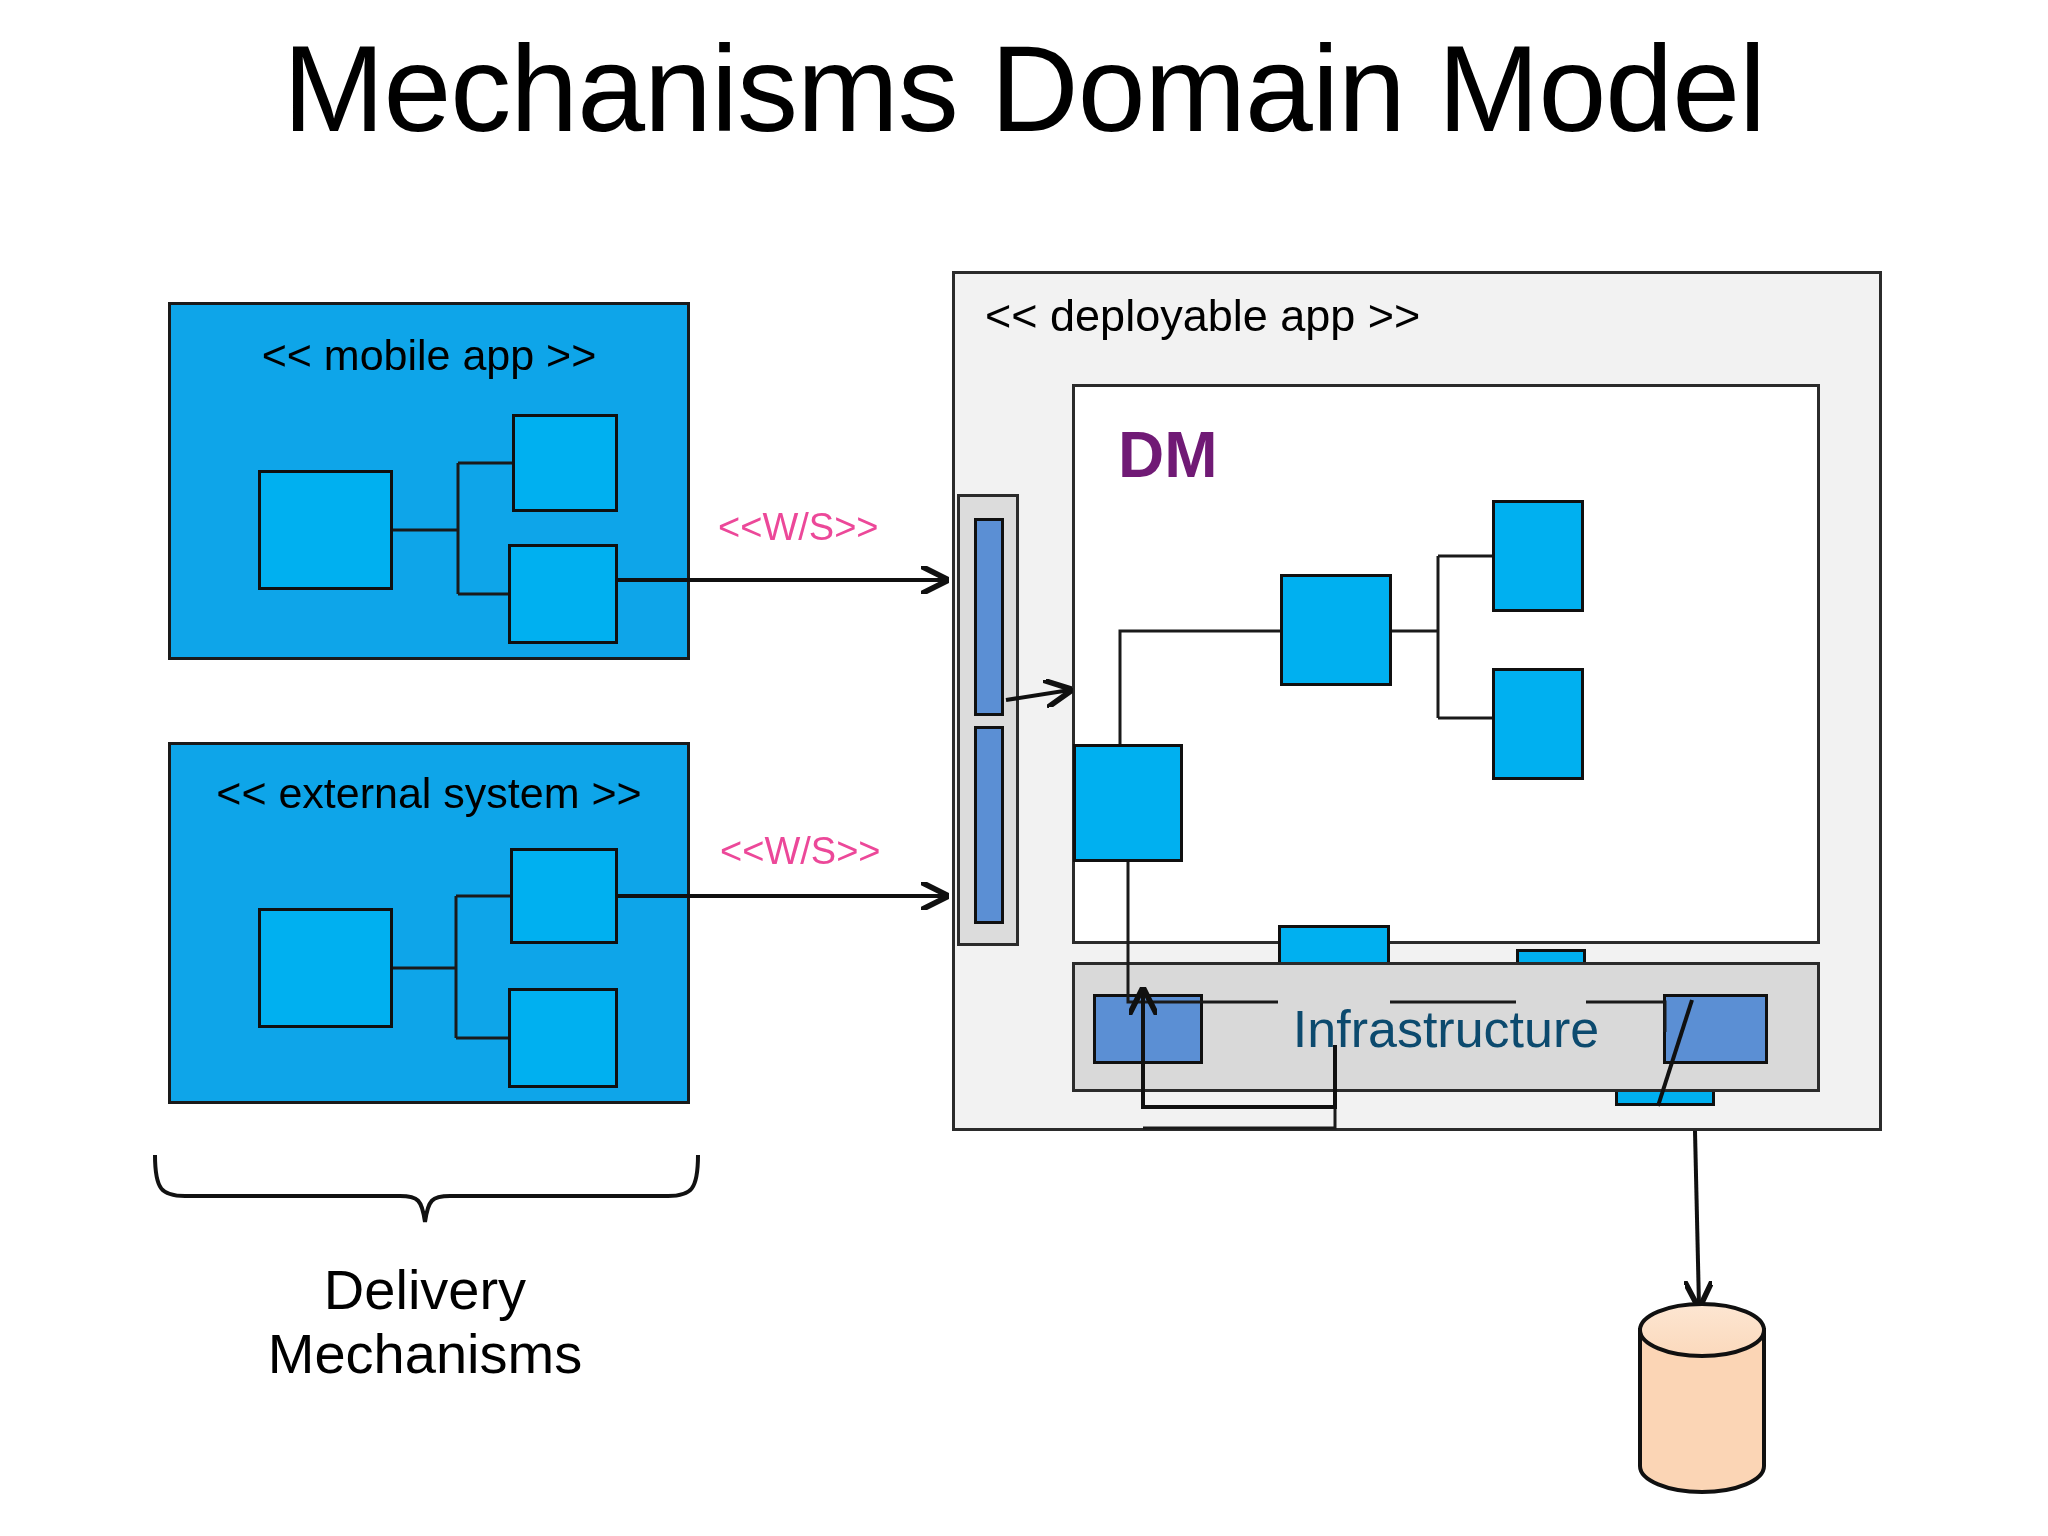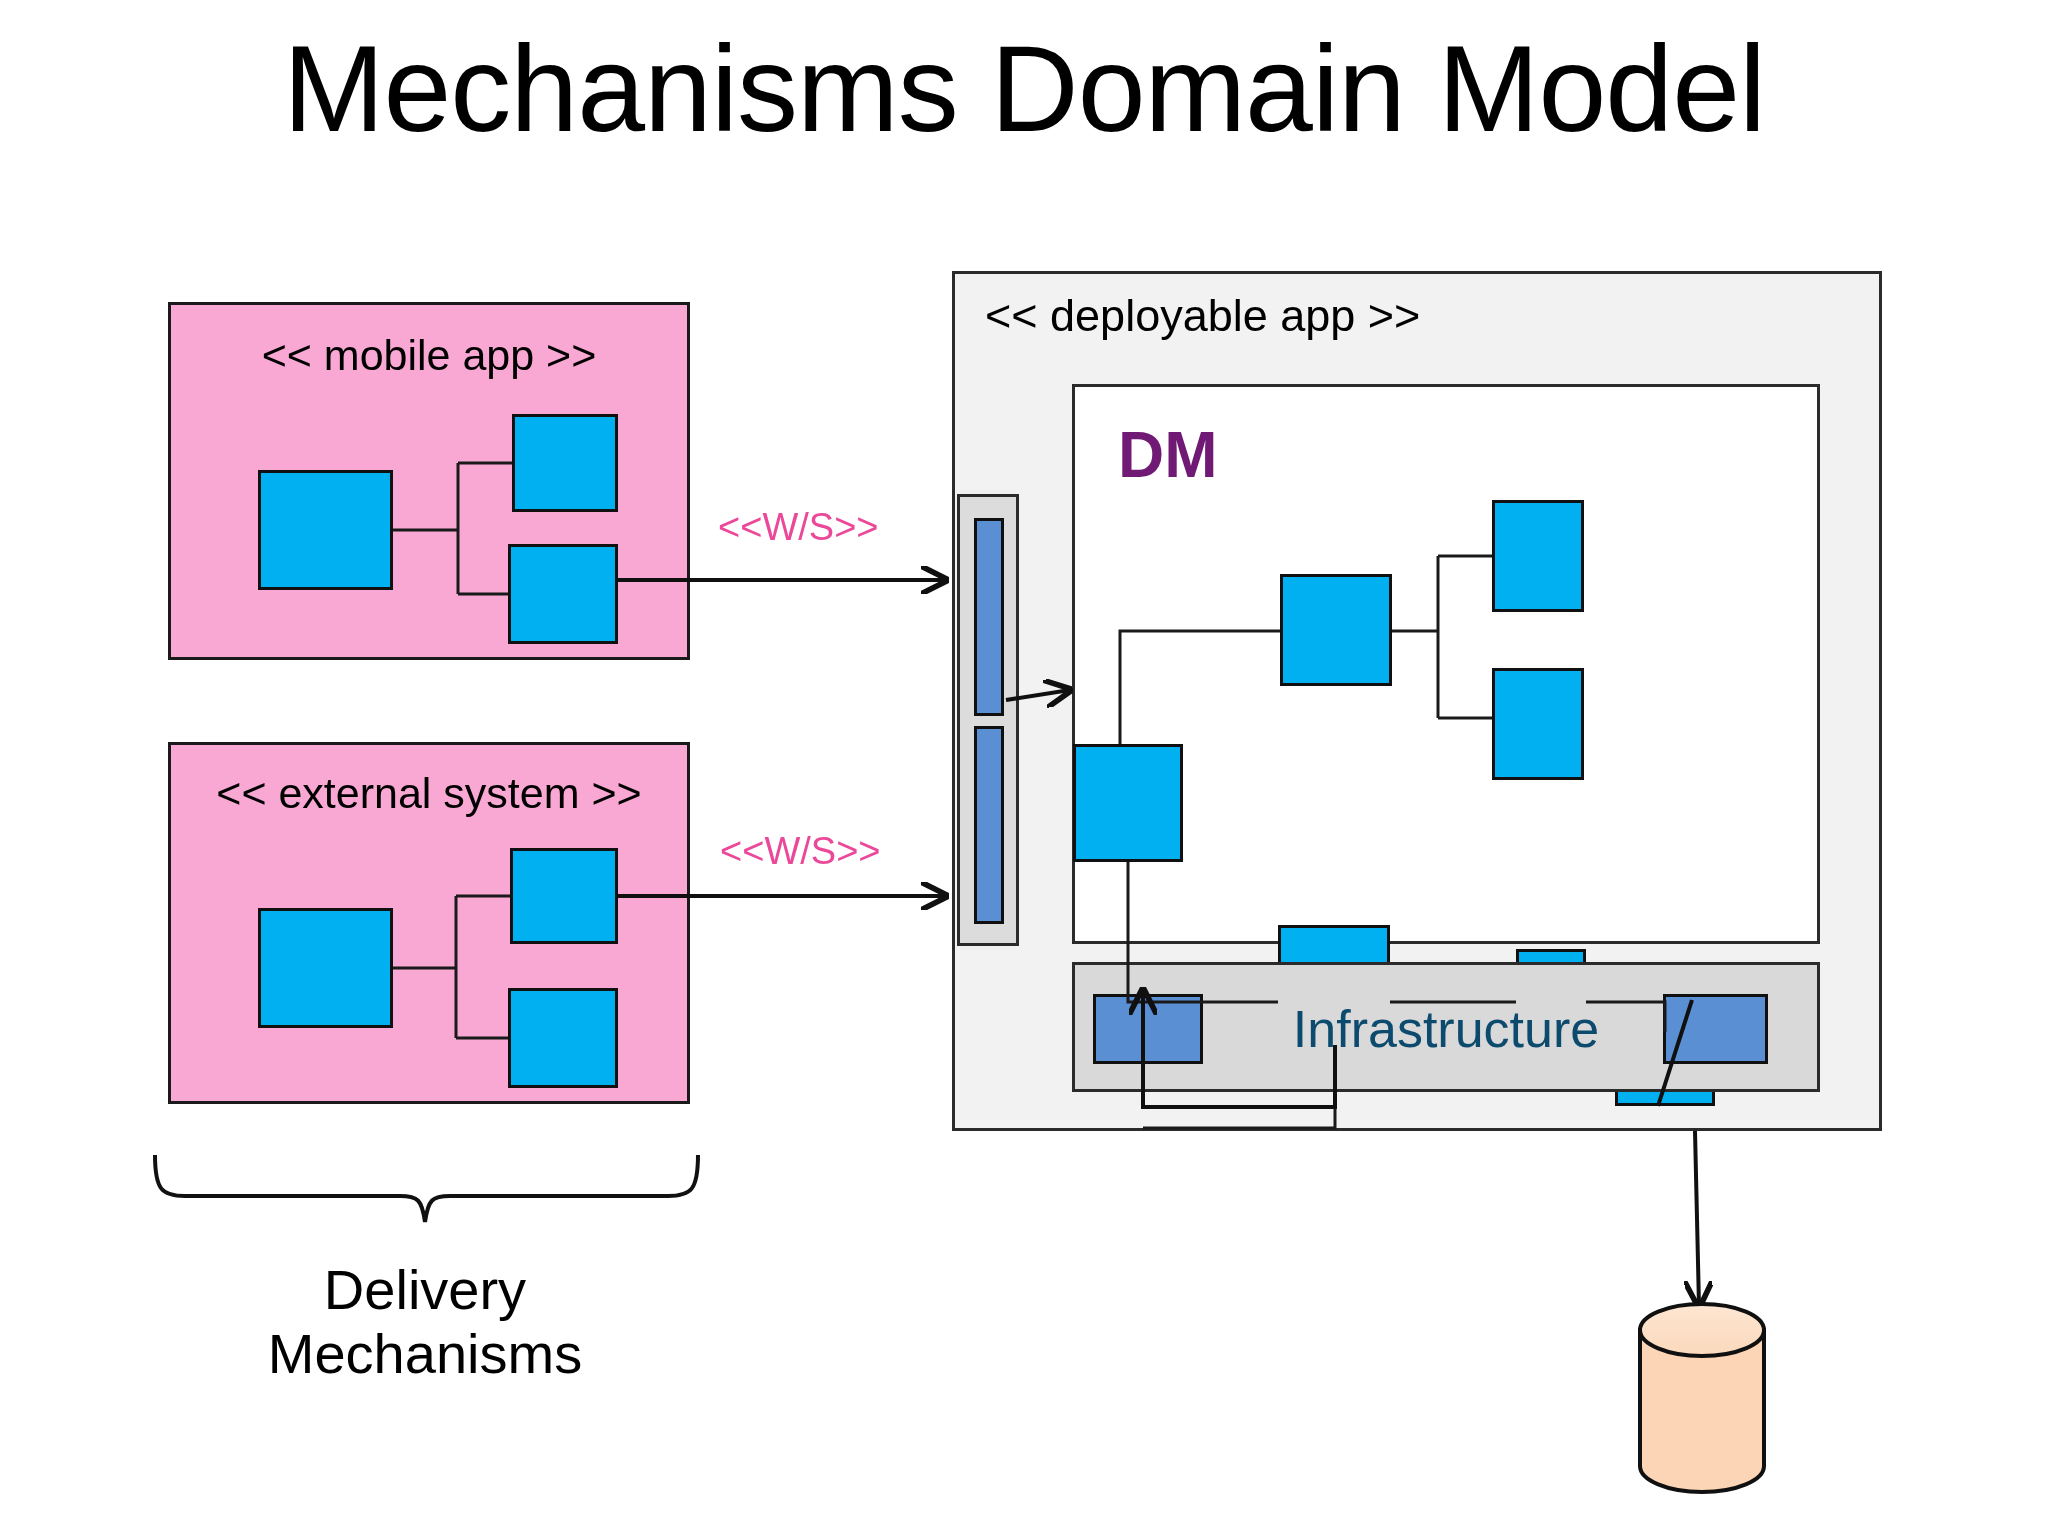--- a/index.html
+++ b/index.html
@@ -31,21 +31,21 @@
     color: #000000;
     letter-spacing: -1px;
     font-family: "Liberation Sans", sans-serif;
     white-space: nowrap;
   }
 
   
   .panel {
     position: absolute;
     box-sizing: border-box;
-    background: #f9a8d4;
+    background: #0ea5e9;
     border: 3px solid #1a1a1a;
   }
   .panel-label {
     position: absolute;
     left: 0;
     width: 100%;
     text-align: center;
     font-size: 43px;
     color: #000000;
     white-space: nowrap;

